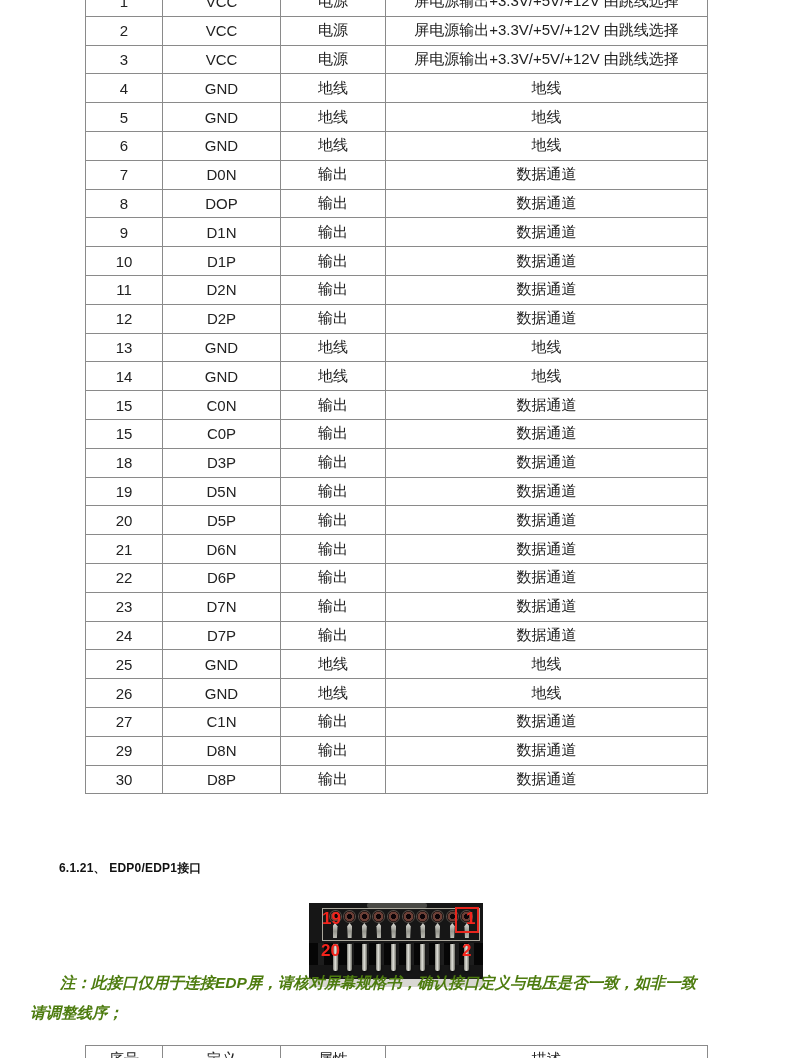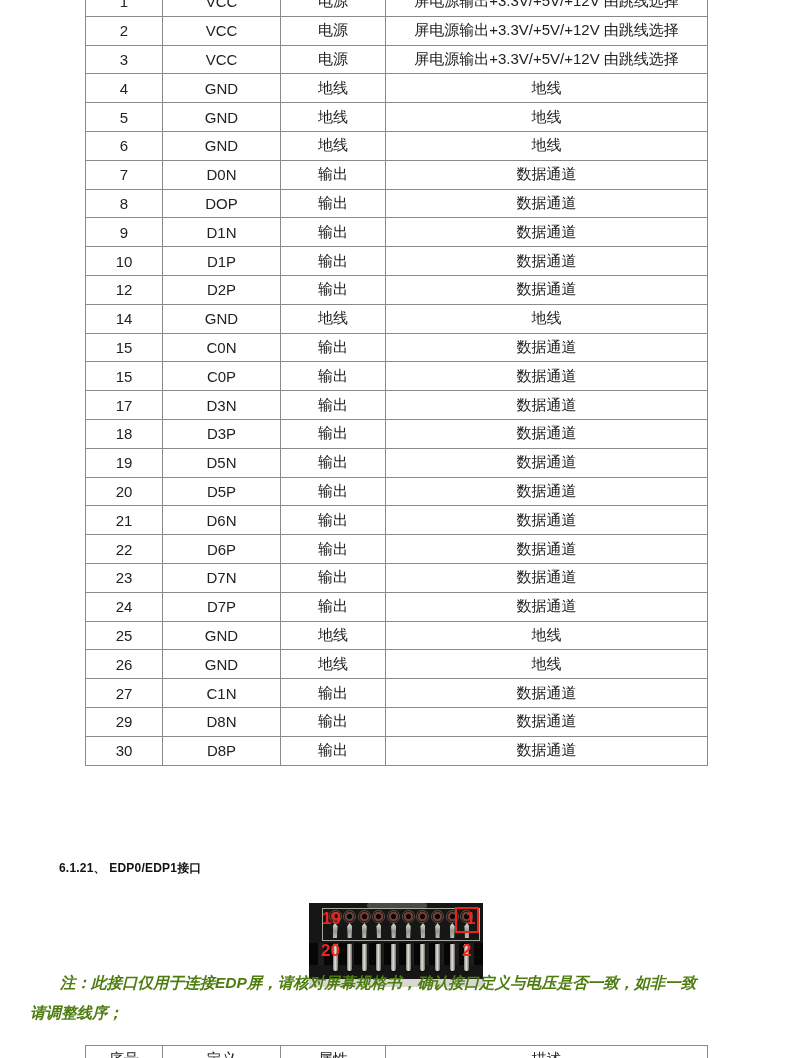--- a/index.html
+++ b/index.html
@@ -131,46 +131,52 @@
             <td>输出</td>
             <td>数据通道</td>
           </tr>
           <tr>
             <td>10</td>
             <td>D1P</td>
             <td>输出</td>
             <td>数据通道</td>
           </tr>
           <tr>
+            <td>11</td>
+            <td>D2N</td>
+            <td>输出</td>
+            <td>数据通道</td>
+          </tr>
+          <tr>
             <td>12</td>
             <td>D2P</td>
             <td>输出</td>
             <td>数据通道</td>
           </tr>
           <tr>
+            <td>13</td>
+            <td>GND</td>
+            <td>地线</td>
+            <td>地线</td>
+          </tr>
+          <tr>
             <td>14</td>
             <td>GND</td>
             <td>地线</td>
             <td>地线</td>
           </tr>
           <tr>
             <td>15</td>
             <td>C0N</td>
             <td>输出</td>
             <td>数据通道</td>
           </tr>
           <tr>
             <td>15</td>
             <td>C0P</td>
-            <td>输出</td>
-            <td>数据通道</td>
-          </tr>
-          <tr>
-            <td>17</td>
-            <td>D3N</td>
             <td>输出</td>
             <td>数据通道</td>
           </tr>
           <tr>
             <td>18</td>
             <td>D3P</td>
             <td>输出</td>
             <td>数据通道</td>
           </tr>
           <tr>

